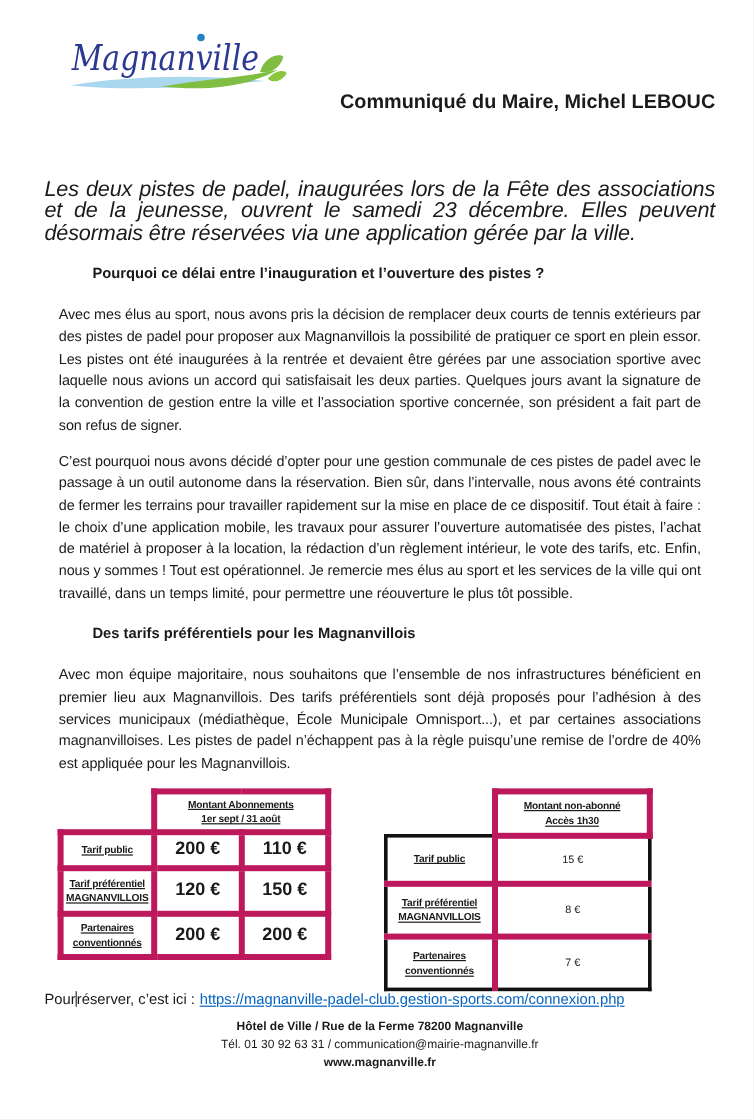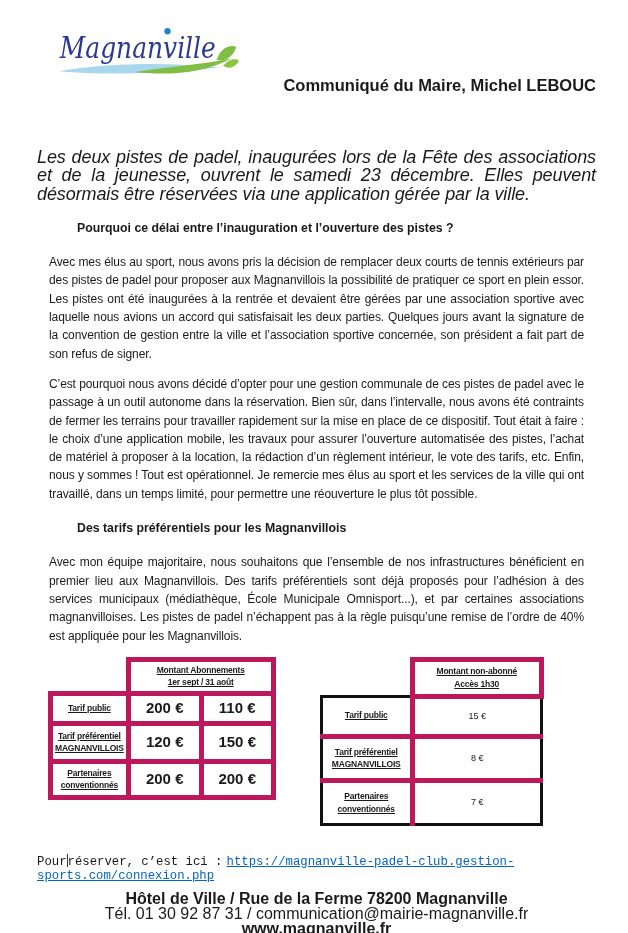--- a/index.html
+++ b/index.html
@@ -34,24 +34,24 @@
   .tbl-left{margin-left:11px;}
   .tbl-right{margin-left:44px;}
   .tbl-right td.vplain{font-weight:normal;font-size:9px;letter-spacing:0;}
   .tt{border-top:3px solid #111111 !important;}
   .tl{border-left:3px solid #111111 !important;}
   .tr2{border-right:3px solid #111111 !important;margin-top:28px;}
   .tb{border-bottom:3px solid #111111 !important;}
   .h34{height:34px}.h29{height:29px}.h30{height:30px}.h38{height:38px}.h36{height:36px}
   .h37{height:37px}.h40{height:40px}.h44{height:44px}
   
-  .reserve{margin-top:28px;font-size:12.3px;font-family:Liberation Mono, monospace;}
+  .reserve{font-size:12.3px;}
   .caret{display:inline-block;width:1px;height:13px;background:#333;vertical-align:-2px;}
   .reserve a{color:#0563C1;text-decoration:underline;margin-left:4px;}
-  .address{margin-top:8px;text-align:center;font-size:16px;line-height:15px;}
+  .address{margin-top:8px;text-align:center;font-size:10px;line-height:15px;}
   .address .b{font-weight:bold;}
 </style>
 </head>
 <body>
 
 <div class="page">
 
   <div class="header">
     <div class="logo">
       <svg width="182" height="72" viewBox="0 0 196 75">
@@ -146,17 +146,17 @@
         </tr>
       </tbody>
     </table>
 
   </div>
 
   <div class="reserve"><span>Pour</span><span class="caret"></span><span>réserver, c’est ici :</span><a href="#">https://magnanville-padel-club.gestion-sports.com/connexion.php</a></div>
 
   <div class="address">
     <div class="b">Hôtel de Ville / Rue de la Ferme 78200 Magnanville</div>
-    <div>Tél. 01 30 92 87 31 / communication@mairie-magnanville.fr</div>
+    <div>Tél. 01 30 92 63 31 / communication@mairie-magnanville.fr</div>
     <div class="b">www.magnanville.fr</div>
   </div>
 
 </div>
 
 </body></html>

